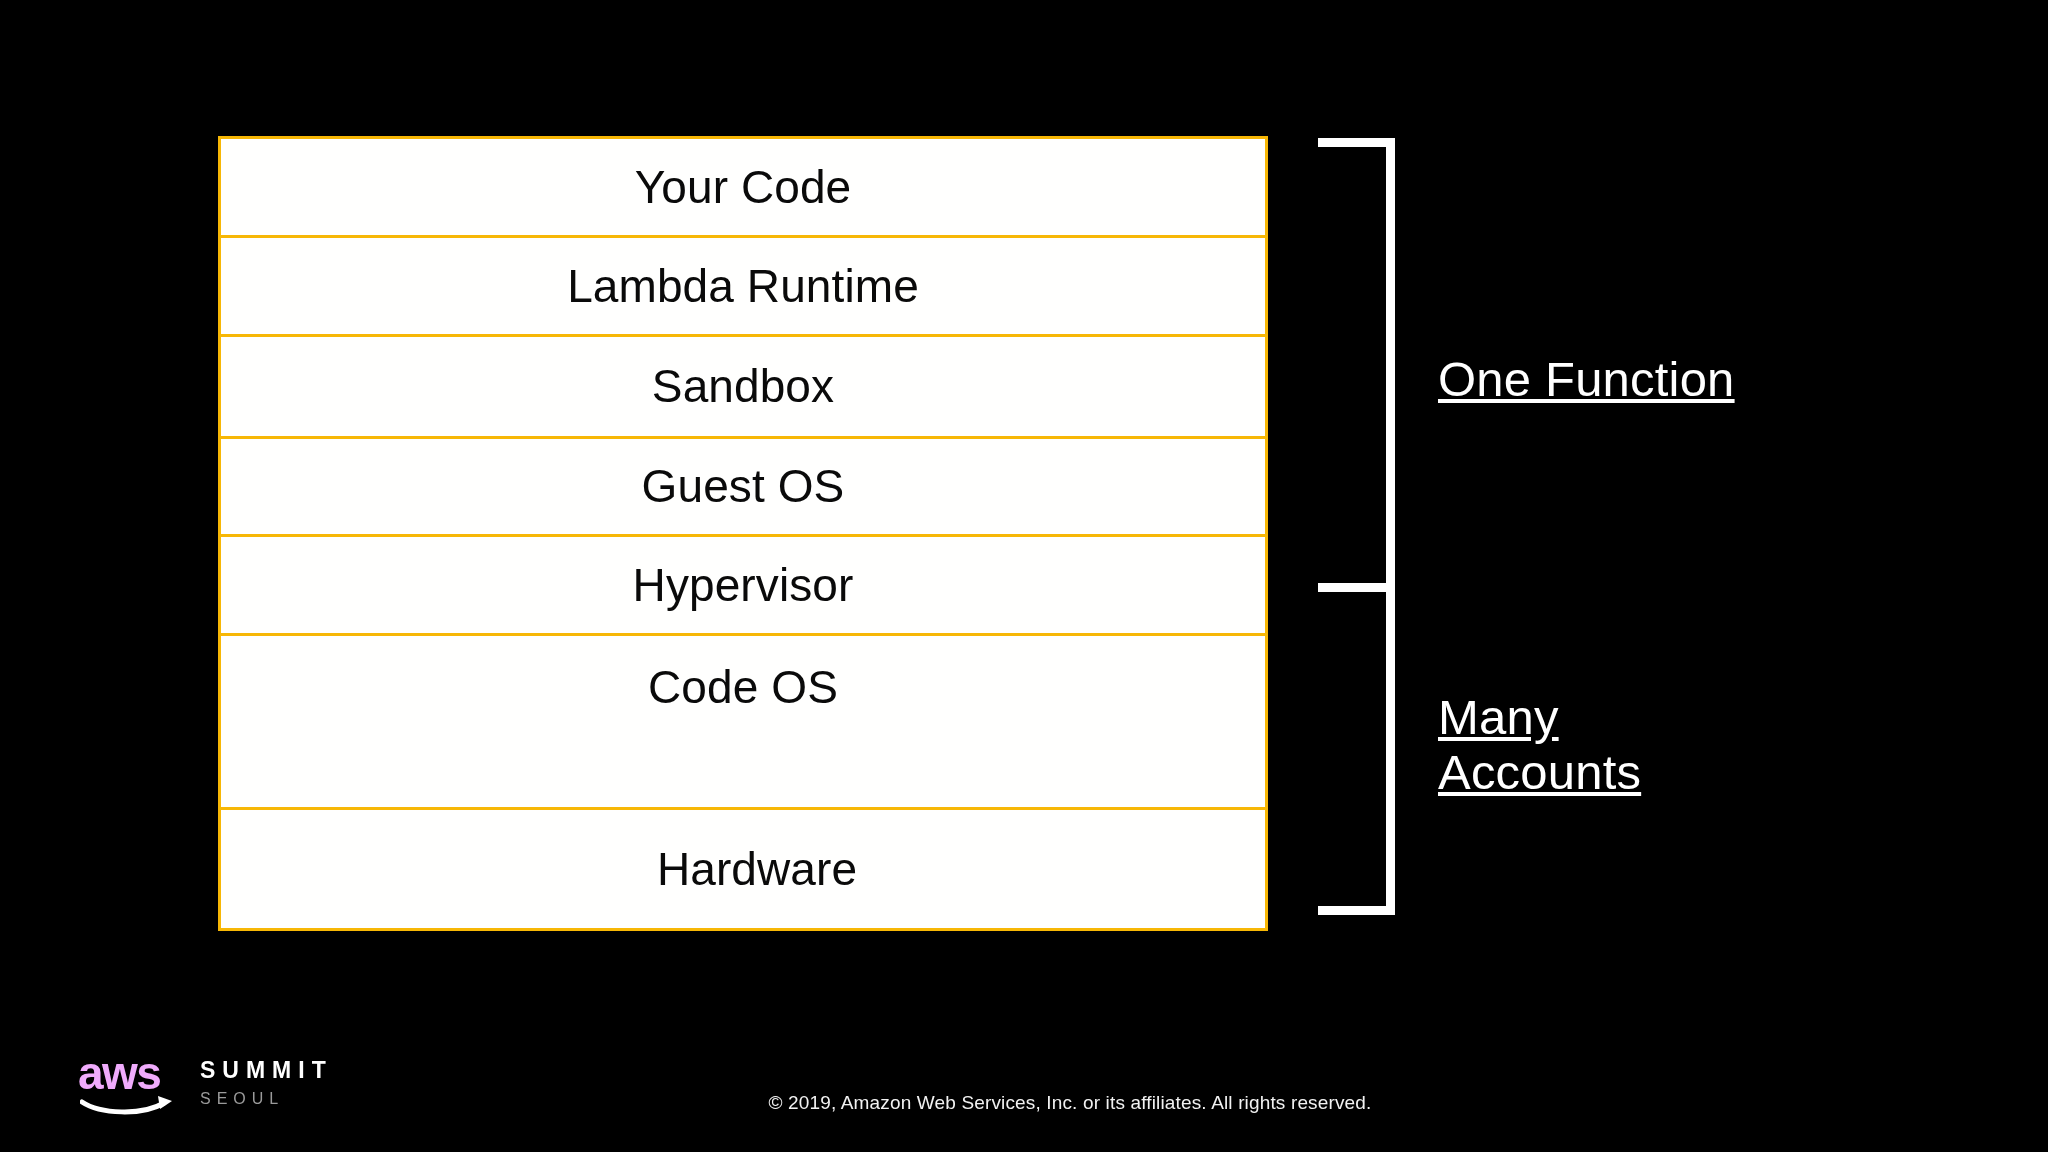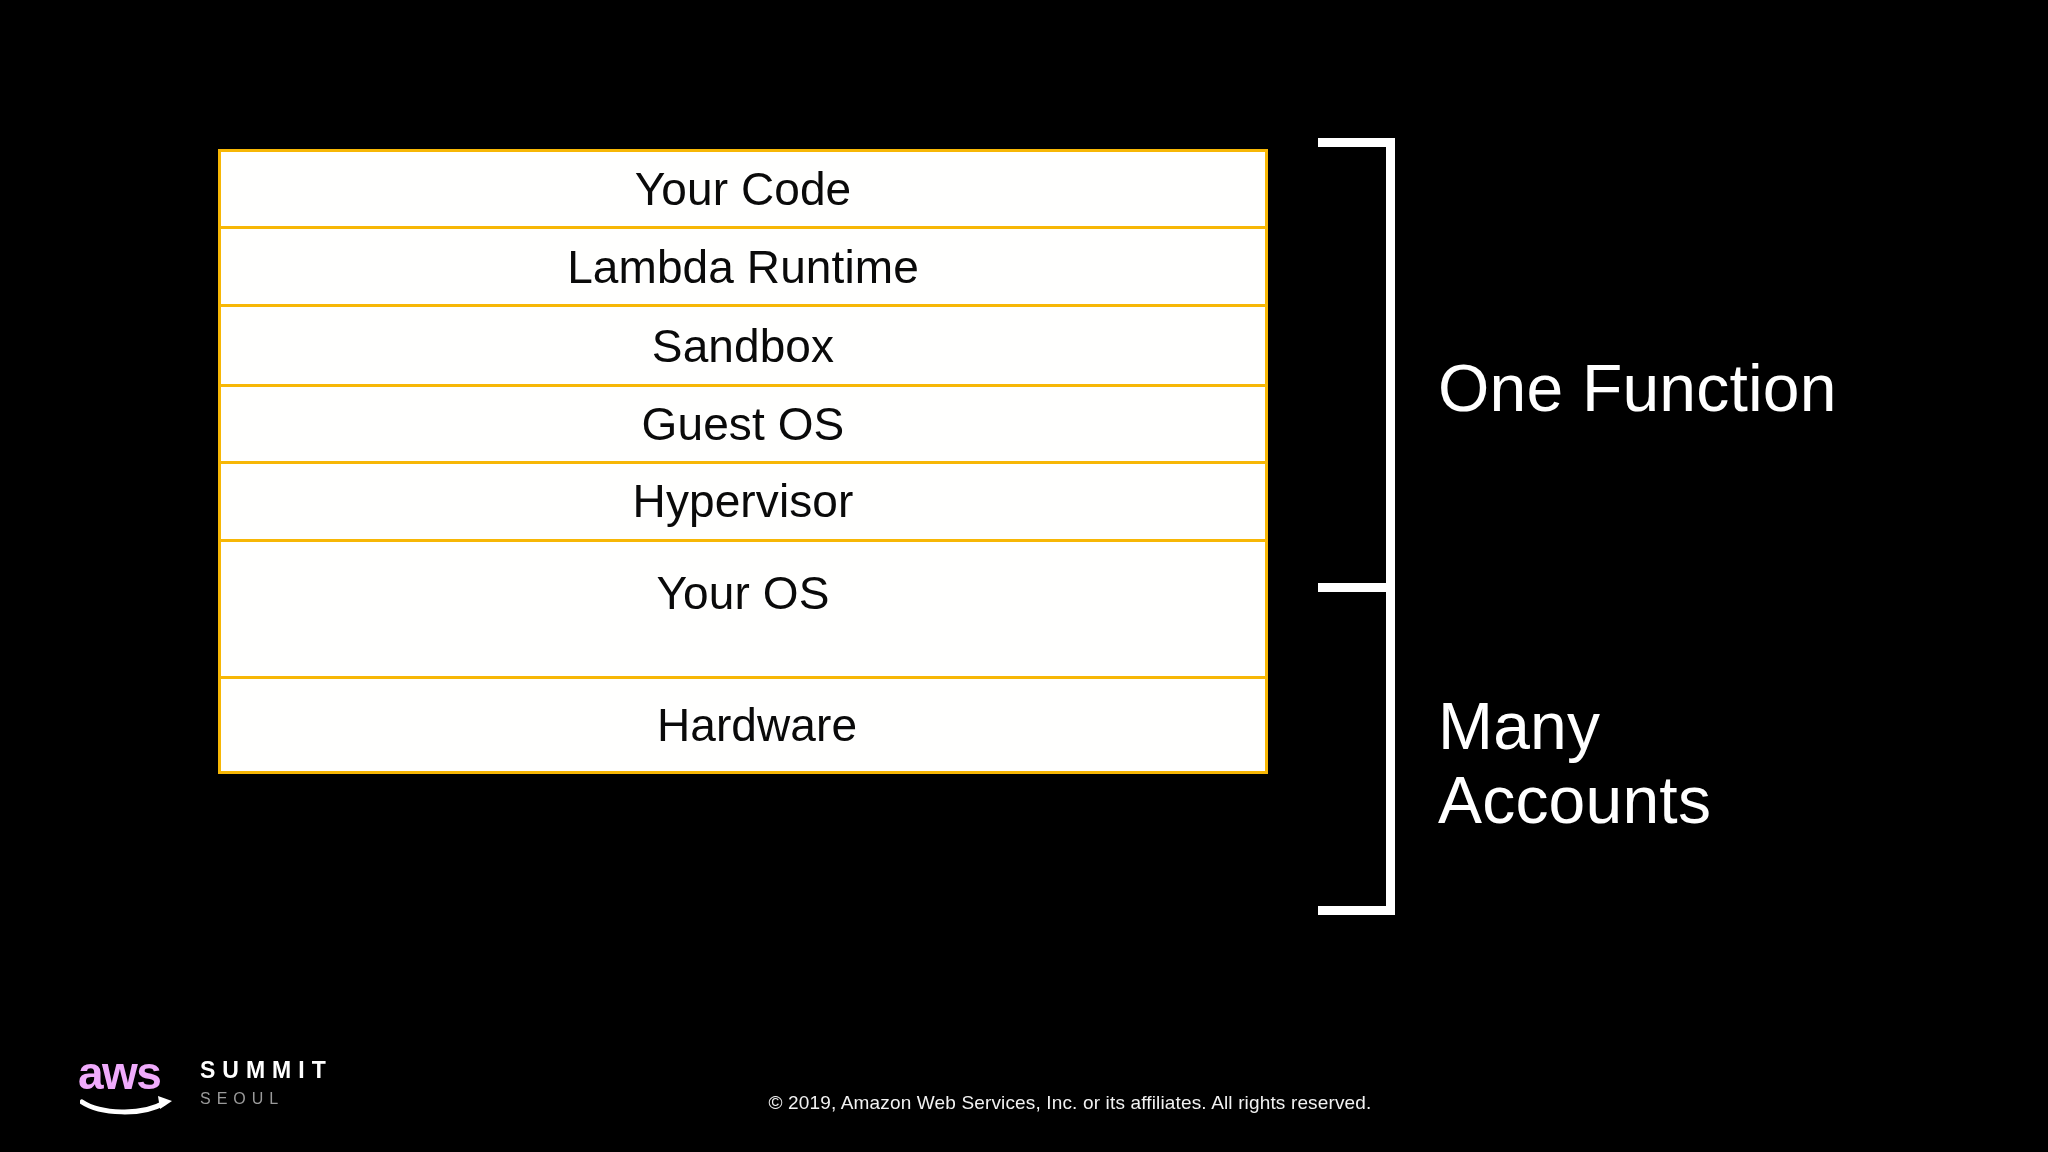--- a/index.html
+++ b/index.html
@@ -2,21 +2,21 @@
 <html><head>
 <meta charset="utf-8">
 <style>
   html,body{margin:0;padding:0;background:#000;}
   body{width:2048px;height:1152px;overflow:hidden;
        font-family:"Liberation Sans", sans-serif;
        -webkit-font-smoothing:antialiased;}
   .slide{position:relative;width:2048px;height:1152px;background:#000;}
 
   
-  .stack{position:absolute;left:218px;top:149px;width:1050px;height:625px;
+  .stack{position:absolute;left:218px;top:136px;width:1050px;height:795px;
          display:flex;flex-direction:column;
          border:3px solid #f7b705;box-sizing:border-box;background:#fffffd;}
   .layer{position:relative;background:#fffffe;box-sizing:border-box;
          border-bottom:3px solid #f7b705;
          display:flex;align-items:center;justify-content:center;}
   .layer:last-child{border-bottom:none;}
   .layer-label{color:#0a0a0a;font-size:46px;line-height:1;font-weight:400;
                letter-spacing:.1px;white-space:nowrap;}
   
   .h-your-code{flex:0 0 12.5%;}
@@ -30,21 +30,21 @@
   
   .bracket-stem{position:absolute;left:1386px;top:138px;width:9px;height:777px;
                 background:#fff;}
   .tick{position:absolute;left:1318px;width:72px;height:9px;background:#fff;}
   .tick-top{top:138px;}
   .tick-mid{top:583px;}
   .tick-bottom{top:906px;}
 
   
   .group-label{position:absolute;left:1438px;color:#fff;font-weight:400;
-               font-size:66px;line-height:1.12;letter-spacing:.2px;}
+               font-size:49px;line-height:1.12;letter-spacing:.2px;text-decoration:underline;}
   .group-one-function{top:352px;}
   .group-many-accounts{top:690px;}
 
   
   .footer-copyright{position:absolute;left:0;top:1092px;width:2048px;
                     text-align:center;color:#f2f2f2;font-size:19px;
                     letter-spacing:.15px;padding-left:46px;}
 
   
   .logo{position:absolute;left:78px;top:1054px;display:flex;align-items:flex-start;}
@@ -80,21 +80,21 @@
 
     <div class="layer h-guest-os">
       <span class="layer-label">Guest OS</span>
     </div>
 
     <div class="layer h-hypervisor">
       <span class="layer-label">Hypervisor</span>
     </div>
 
     <div class="layer h-host-os">
-      <span class="layer-label">Your OS</span>
+      <span class="layer-label">Code OS</span>
     </div>
 
     <div class="layer h-hardware">
       <span class="layer-label">Hardware</span>
     </div>
 
   </div>
 
   <div class="bracket-stem"></div>
   <div class="tick tick-top"></div>

